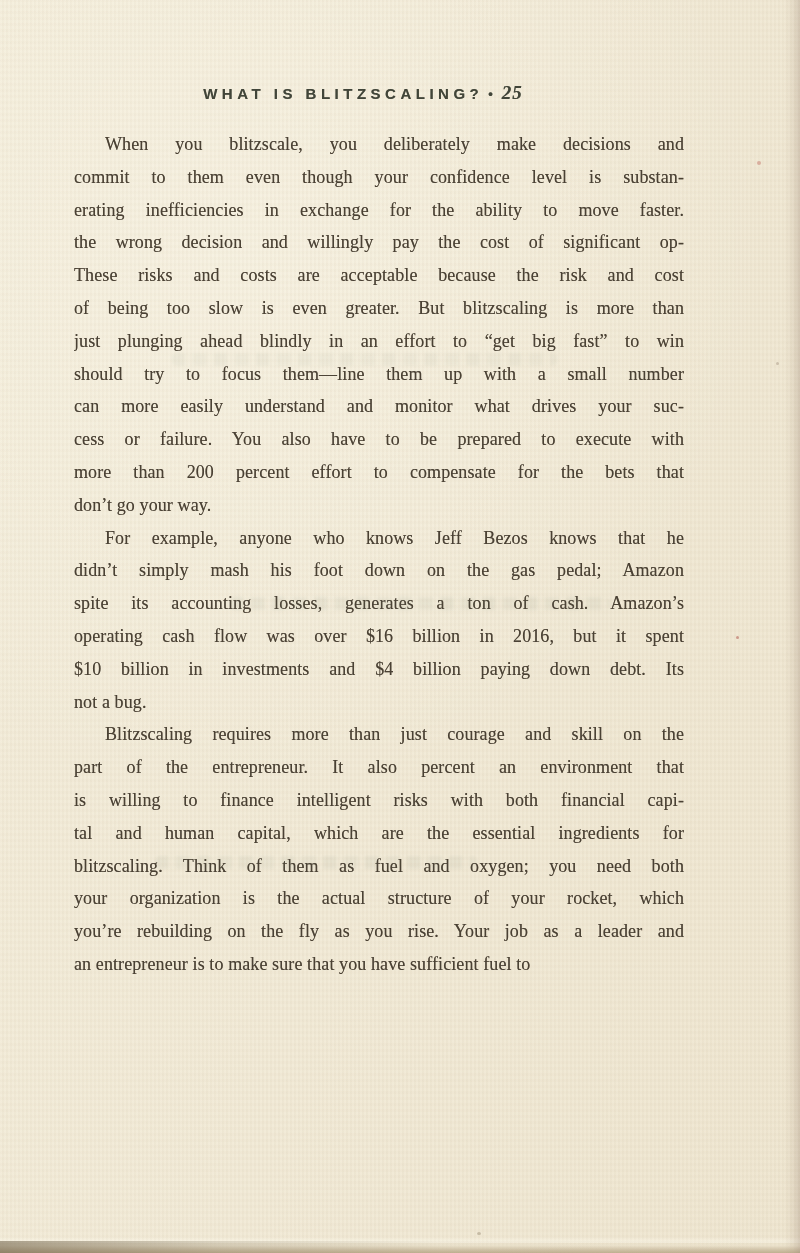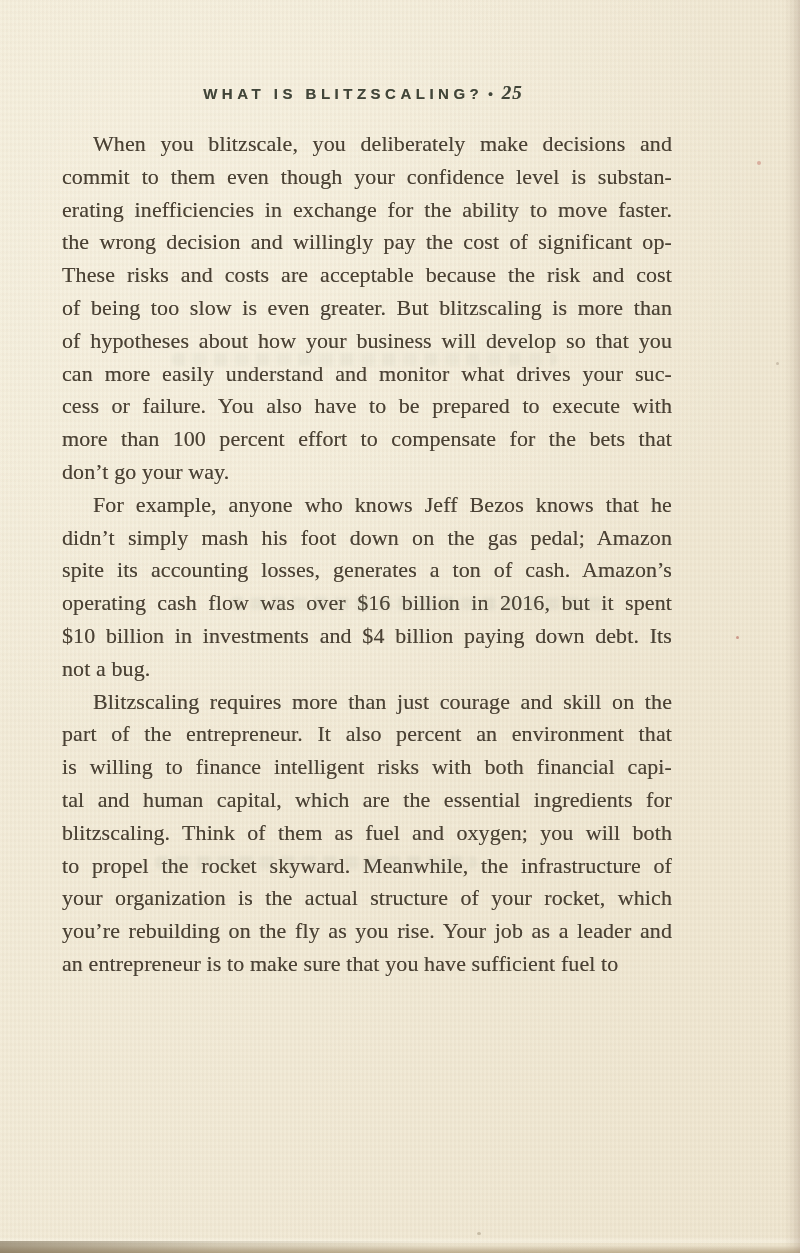--- a/index.html
+++ b/index.html
@@ -54,24 +54,24 @@
   }
   .running-head .pagenum {
     font-family: "Liberation Serif", "DejaVu Serif", serif;
     font-style: italic;
     font-weight: 600;
     font-size: 19px;
     letter-spacing: 1px;
   }
   .body-text {
     position: absolute;
-    left: 62px;
+    left: 74px;
     top: 128px;
     width: 610px;
-    font-size: 22px;
+    font-size: 18px;
     color: var(--ink);
     text-shadow: 0 0 0.6px rgba(74,65,52,0.55);
   }
   .line {
     height: 32.8px;
     line-height: 32.8px;
     text-align: justify;
     text-align-last: justify;
     letter-spacing: 0.1px;
     overflow: hidden;
@@ -156,37 +156,37 @@
     <span>WHAT IS BLITZSCALING?</span><span class="sep">•</span><span class="pagenum">25</span>
   </header>
 
   <main class="body-text">
       <div class="line indent">When you blitzscale, you deliberately make decisions and</div>
       <div class="line">commit to them even though your confidence level is substan-</div>
       <div class="line">erating inefficiencies in exchange for the ability to move faster.</div>
       <div class="line">the wrong decision and willingly pay the cost of significant op-</div>
       <div class="line">These risks and costs are acceptable because the risk and cost</div>
       <div class="line">of being too slow is even greater. But blitzscaling is more than</div>
-      <div class="line">of hypotheses about how your business will develop so that you</div>
+      <div class="line">just plunging ahead blindly in an effort to “get big fast” to win</div>
+      <div class="line">should try to focus them—line them up with a small number</div>
       <div class="line">can more easily understand and monitor what drives your suc-</div>
       <div class="line">cess or failure. You also have to be prepared to execute with</div>
-      <div class="line">more than 100 percent effort to compensate for the bets that</div>
+      <div class="line">more than 200 percent effort to compensate for the bets that</div>
       <div class="line last">don’t go your way.</div>
       <div class="line indent">For example, anyone who knows Jeff Bezos knows that he</div>
       <div class="line">didn’t simply mash his foot down on the gas pedal; Amazon</div>
       <div class="line">spite its accounting losses, generates a ton of cash. Amazon’s</div>
       <div class="line">operating cash flow was over $16 billion in 2016, but it spent</div>
       <div class="line">$10 billion in investments and $4 billion paying down debt. Its</div>
       <div class="line last">not a bug.</div>
       <div class="line indent">Blitzscaling requires more than just courage and skill on the</div>
       <div class="line">part of the entrepreneur. It also percent an environment that</div>
       <div class="line">is willing to finance intelligent risks with both financial capi-</div>
       <div class="line">tal and human capital, which are the essential ingredients for</div>
-      <div class="line">blitzscaling. Think of them as fuel and oxygen; you will both</div>
-      <div class="line">to propel the rocket skyward. Meanwhile, the infrastructure of</div>
+      <div class="line">blitzscaling. Think of them as fuel and oxygen; you need both</div>
       <div class="line">your organization is the actual structure of your rocket, which</div>
       <div class="line">you’re rebuilding on the fly as you rise. Your job as a leader and</div>
       <div class="line last">an entrepreneur is to make sure that you have sufficient fuel to</div>
     </main>
 
   <div class="ghost ghost-1"></div>
   <div class="ghost ghost-2"></div>
   <div class="ghost ghost-3"></div>
 
   <div class="speck speck-1"></div>

